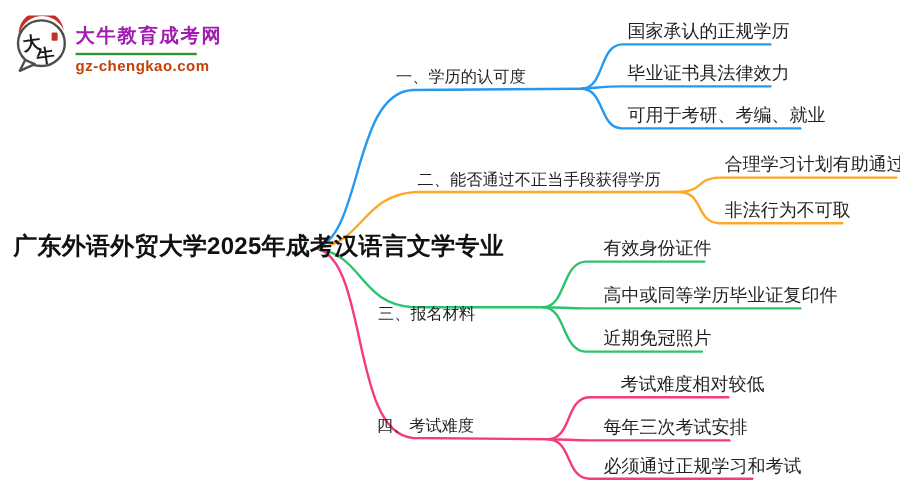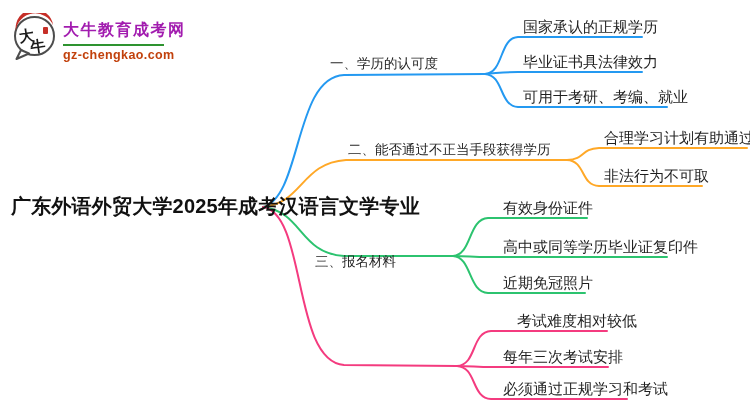--- a/index.html
+++ b/index.html
@@ -74,20 +74,21 @@
       <div class="logo-divider" style="background:#2E9330;"></div>
       <div class="logo-url" style="color:#c2410c;">gz-chengkao.com</div>
     </div>
   </div>
 
   <div class="node root-node" style="left:11px;top:197px;">广东外语外贸大学2025年成考汉语言文学专业</div>
 
   <div class="node branch-label" style="left:330px;top:55px;width:150px;">一、学历的认可度</div>
   <div class="node branch-label" style="left:348px;top:141px;width:200px;">二、能否通过不正当手段获得学历</div>
   <div class="node branch-label" style="left:315px;top:237px;width:150px;margin-top:16px;">三、报名材料</div>
+  <div class="node branch-label" style="left:314px;top:346px;width:150px;">四、考试难度</div>
 
   <div class="node child-label" style="left:523px;top:18px;">国家承认的正规学历</div>
   <div class="node child-label" style="left:523px;top:53px;">毕业证书具法律效力</div>
   <div class="node child-label" style="left:523px;top:88px;">可用于考研、考编、就业</div>
 
   <div class="node child-label" style="left:604px;top:129px;">合理学习计划有助通过</div>
   <div class="node child-label" style="left:604px;top:167px;">非法行为不可取</div>
 
   <div class="node child-label" style="left:503px;top:199px;">有效身份证件</div>
   <div class="node child-label" style="left:503px;top:238px;">高中或同等学历毕业证复印件</div>

